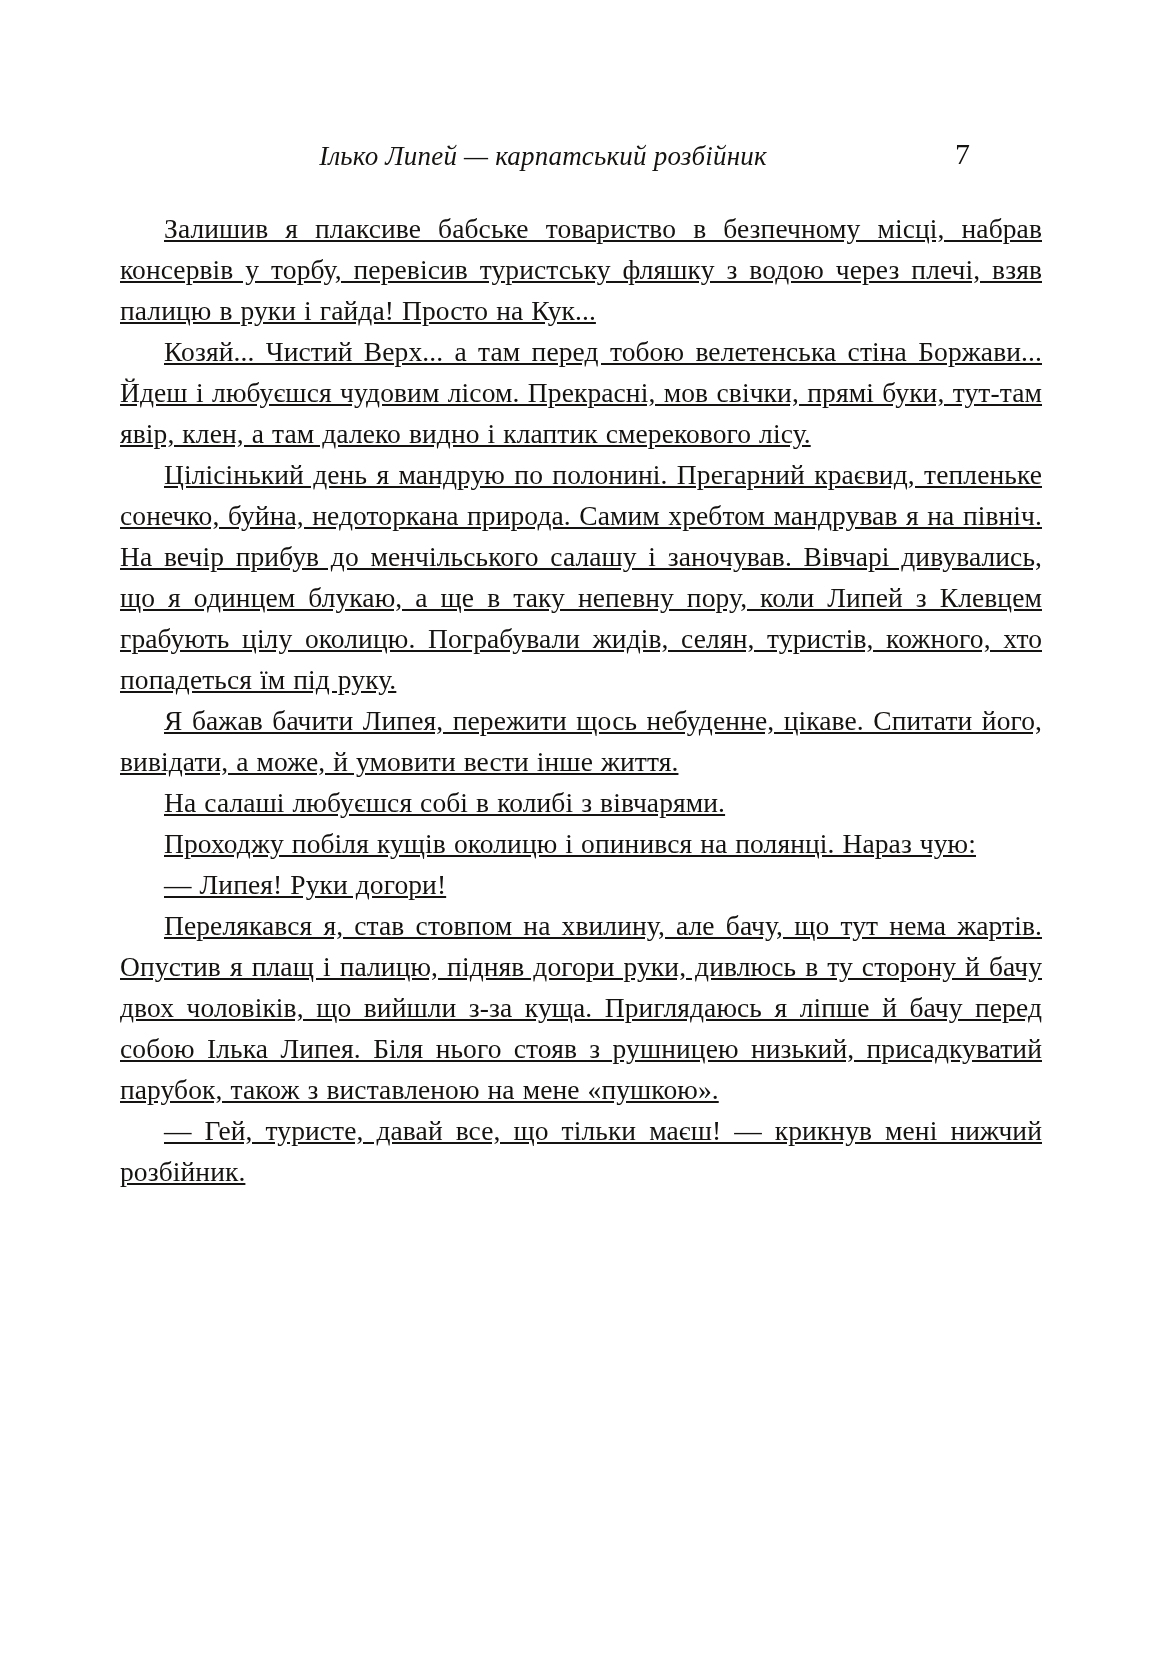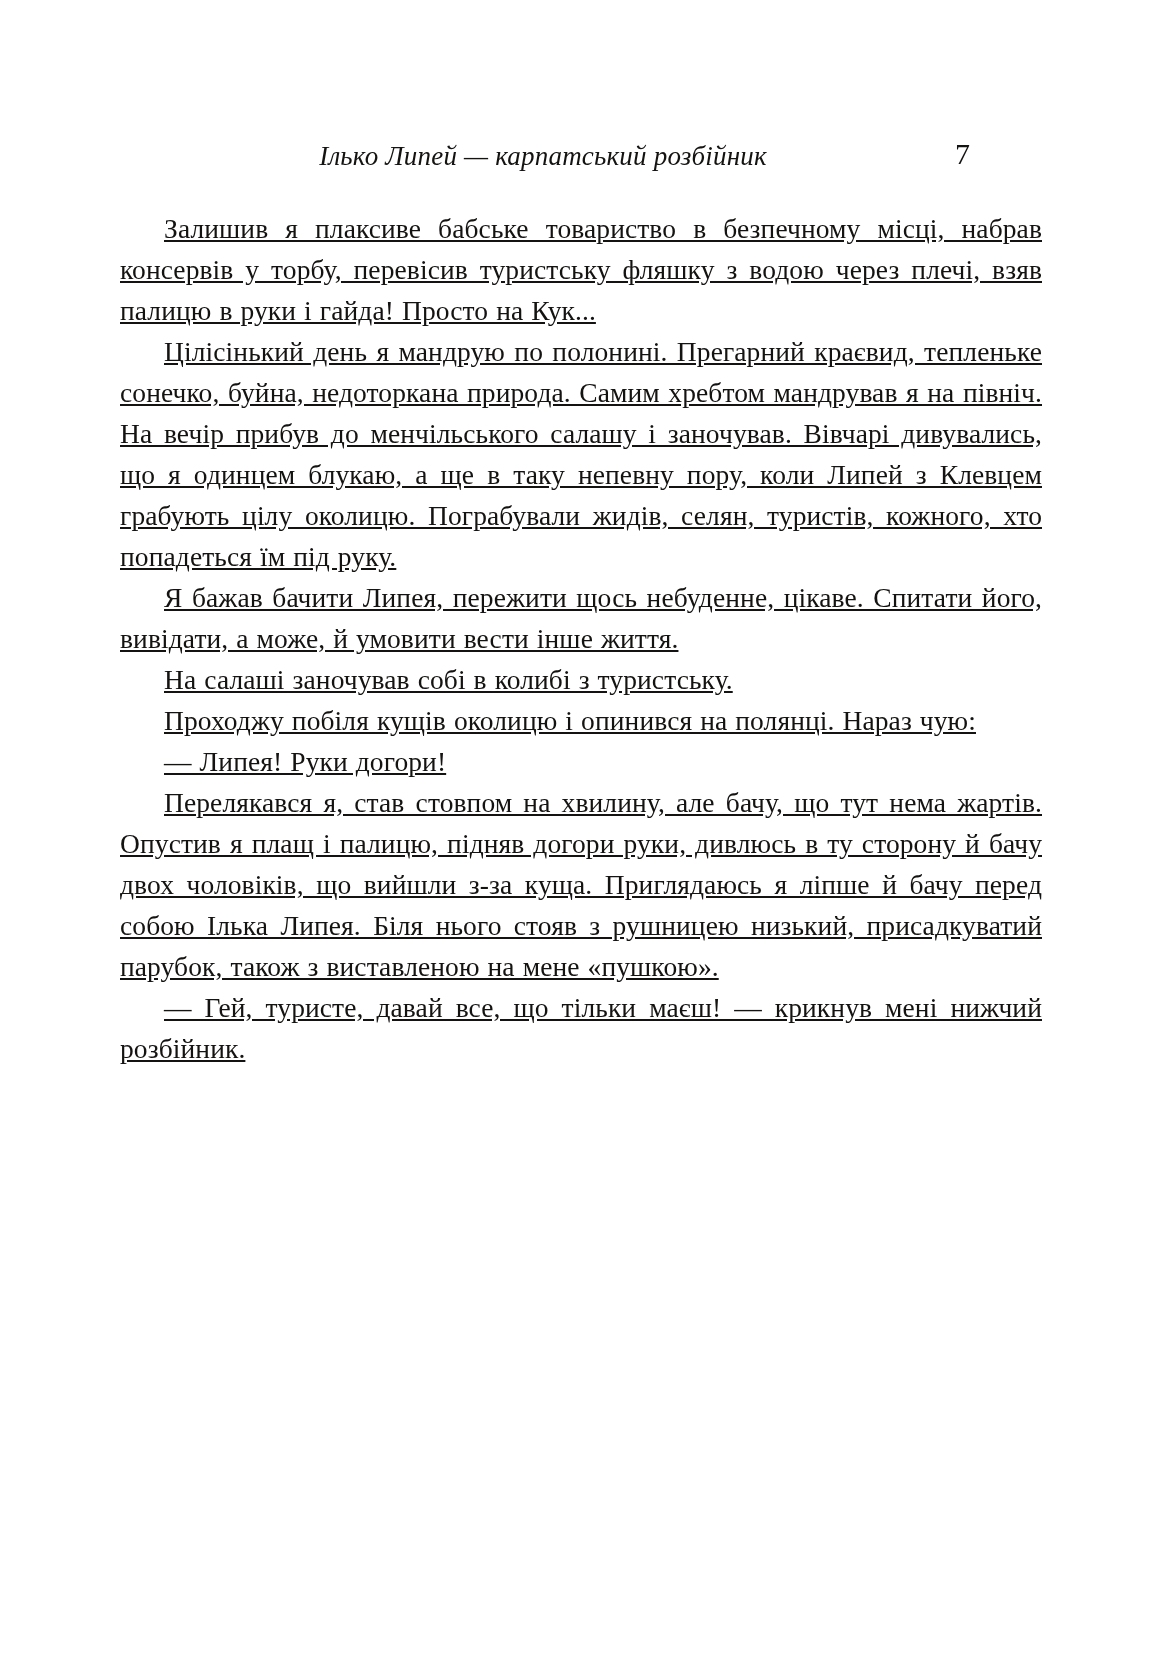--- a/index.html
+++ b/index.html
@@ -61,23 +61,24 @@
 <div class="page">
   <div class="content">
 
     <header class="running-head">
       <span class="running-title">Ілько Липей — карпатський розбійник</span>
       <span class="page-number">7</span>
     </header>
 
     <main class="body-text">
       <p>Залишив я плаксиве бабське товариство в безпечному місці, набрав консервів у торбу, перевісив туристську фляшку з водою через плечі, взяв палицю в руки і гайда! Просто на Кук...</p>
+      <p>Козяй... Чистий Верх... а там перед тобою велетенська стіна Боржави... Йдеш і любуєшся чудовим лісом. Прекрасні, мов свічки, прямі буки, тут-там явір, клен, а там далеко видно і клаптик смерекового лісу.</p>
       <p>Цілісінький день я мандрую по полонині. Прегарний краєвид, тепленьке сонечко, буйна, недоторкана природа. Самим хребтом мандрував я на північ. На вечір прибув до менчільського салашу і заночував. Вівчарі дивувались, що я одинцем блукаю, а ще в таку непевну пору, коли Липей з Клевцем грабують цілу околицю. Пограбували жидів, селян, туристів, кожного, хто попадеться їм під руку.</p>
       <p>Я бажав бачити Липея, пережити щось небуденне, цікаве. Спитати його, вивідати, а може, й умовити вести інше життя.</p>
-      <p>На салаші заночував собі в колибі з туристську.</p>
+      <p>На салаші любуєшся собі в колибі з вівчарями.</p>
       <p>Проходжу побіля кущів околицю і опинився на полянці. Нараз чую:</p>
       <p>— Липея! Руки догори!</p>
       <p>Перелякався я, став стовпом на хвилину, але бачу, що тут нема жартів. Опустив я плащ і палицю, підняв догори руки, дивлюсь в ту сторону й бачу двох чоловіків, що вийшли з-за куща. Приглядаюсь я ліпше й бачу перед собою Ілька Липея. Біля нього стояв з рушницею низький, присадкуватий парубок, також з виставленою на мене «пушкою».</p>
       <p>— Гей, туристе, давай все, що тільки маєш! — крикнув мені нижчий розбійник.</p>
     </main>
 
   </div>
 </div>
 
 </body></html>

